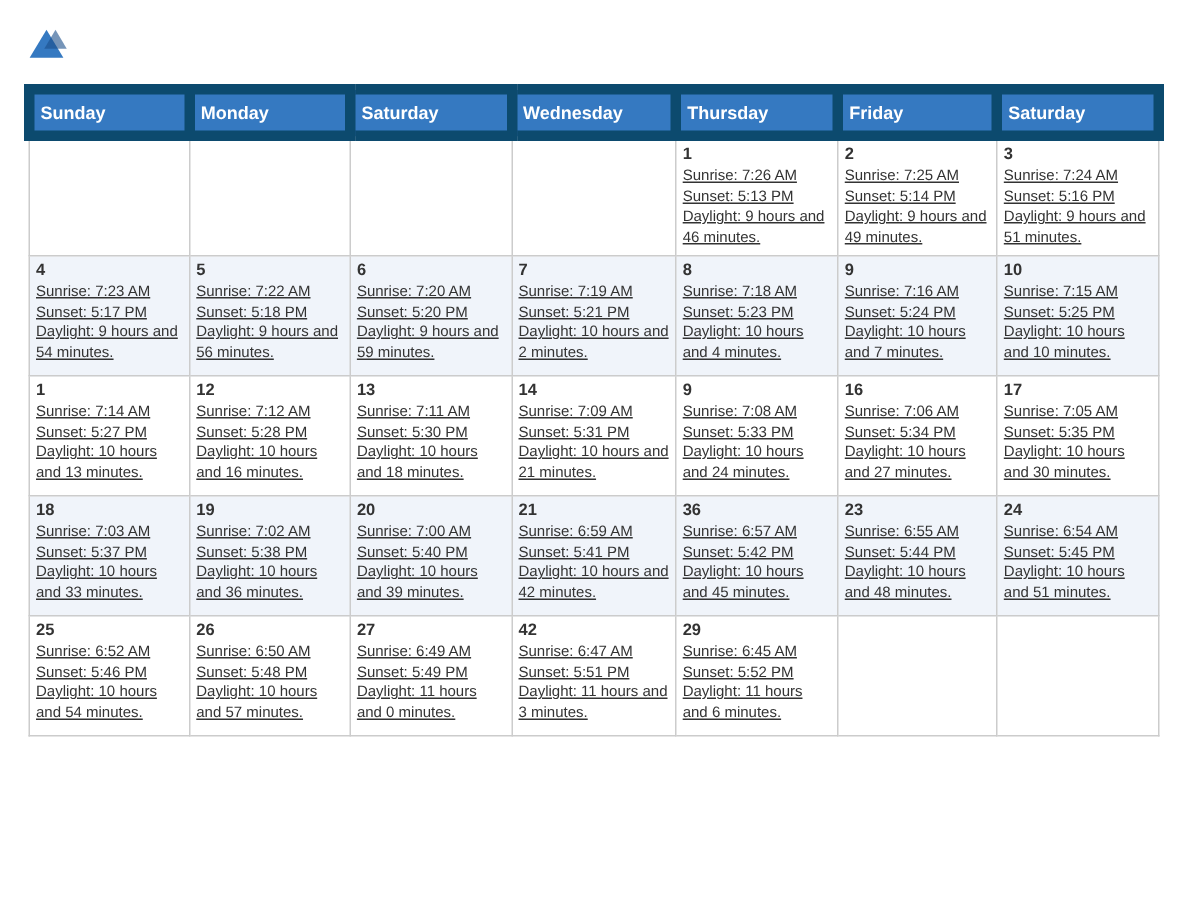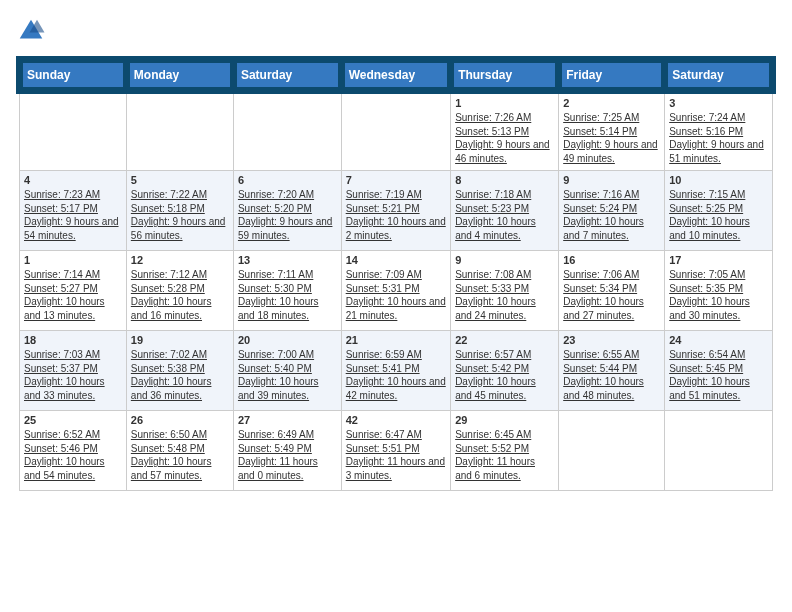--- a/index.html
+++ b/index.html
@@ -224,21 +224,21 @@
           </td>
           <td>
             <span class="day-number">20</span>
             <div class="day-info">Sunrise: 7:00 AM<br>Sunset: 5:40 PM<br>Daylight: 10 hours and 39 minutes.</div>
           </td>
           <td>
             <span class="day-number">21</span>
             <div class="day-info">Sunrise: 6:59 AM<br>Sunset: 5:41 PM<br>Daylight: 10 hours and 42 minutes.</div>
           </td>
           <td>
-            <span class="day-number">22</span>
+            <span class="day-number">36</span>
             <div class="day-info">Sunrise: 6:57 AM<br>Sunset: 5:42 PM<br>Daylight: 10 hours and 45 minutes.</div>
           </td>
           <td>
             <span class="day-number">23</span>
             <div class="day-info">Sunrise: 6:55 AM<br>Sunset: 5:44 PM<br>Daylight: 10 hours and 48 minutes.</div>
           </td>
           <td>
             <span class="day-number">24</span>
             <div class="day-info">Sunrise: 6:54 AM<br>Sunset: 5:45 PM<br>Daylight: 10 hours and 51 minutes.</div>
           </td>

